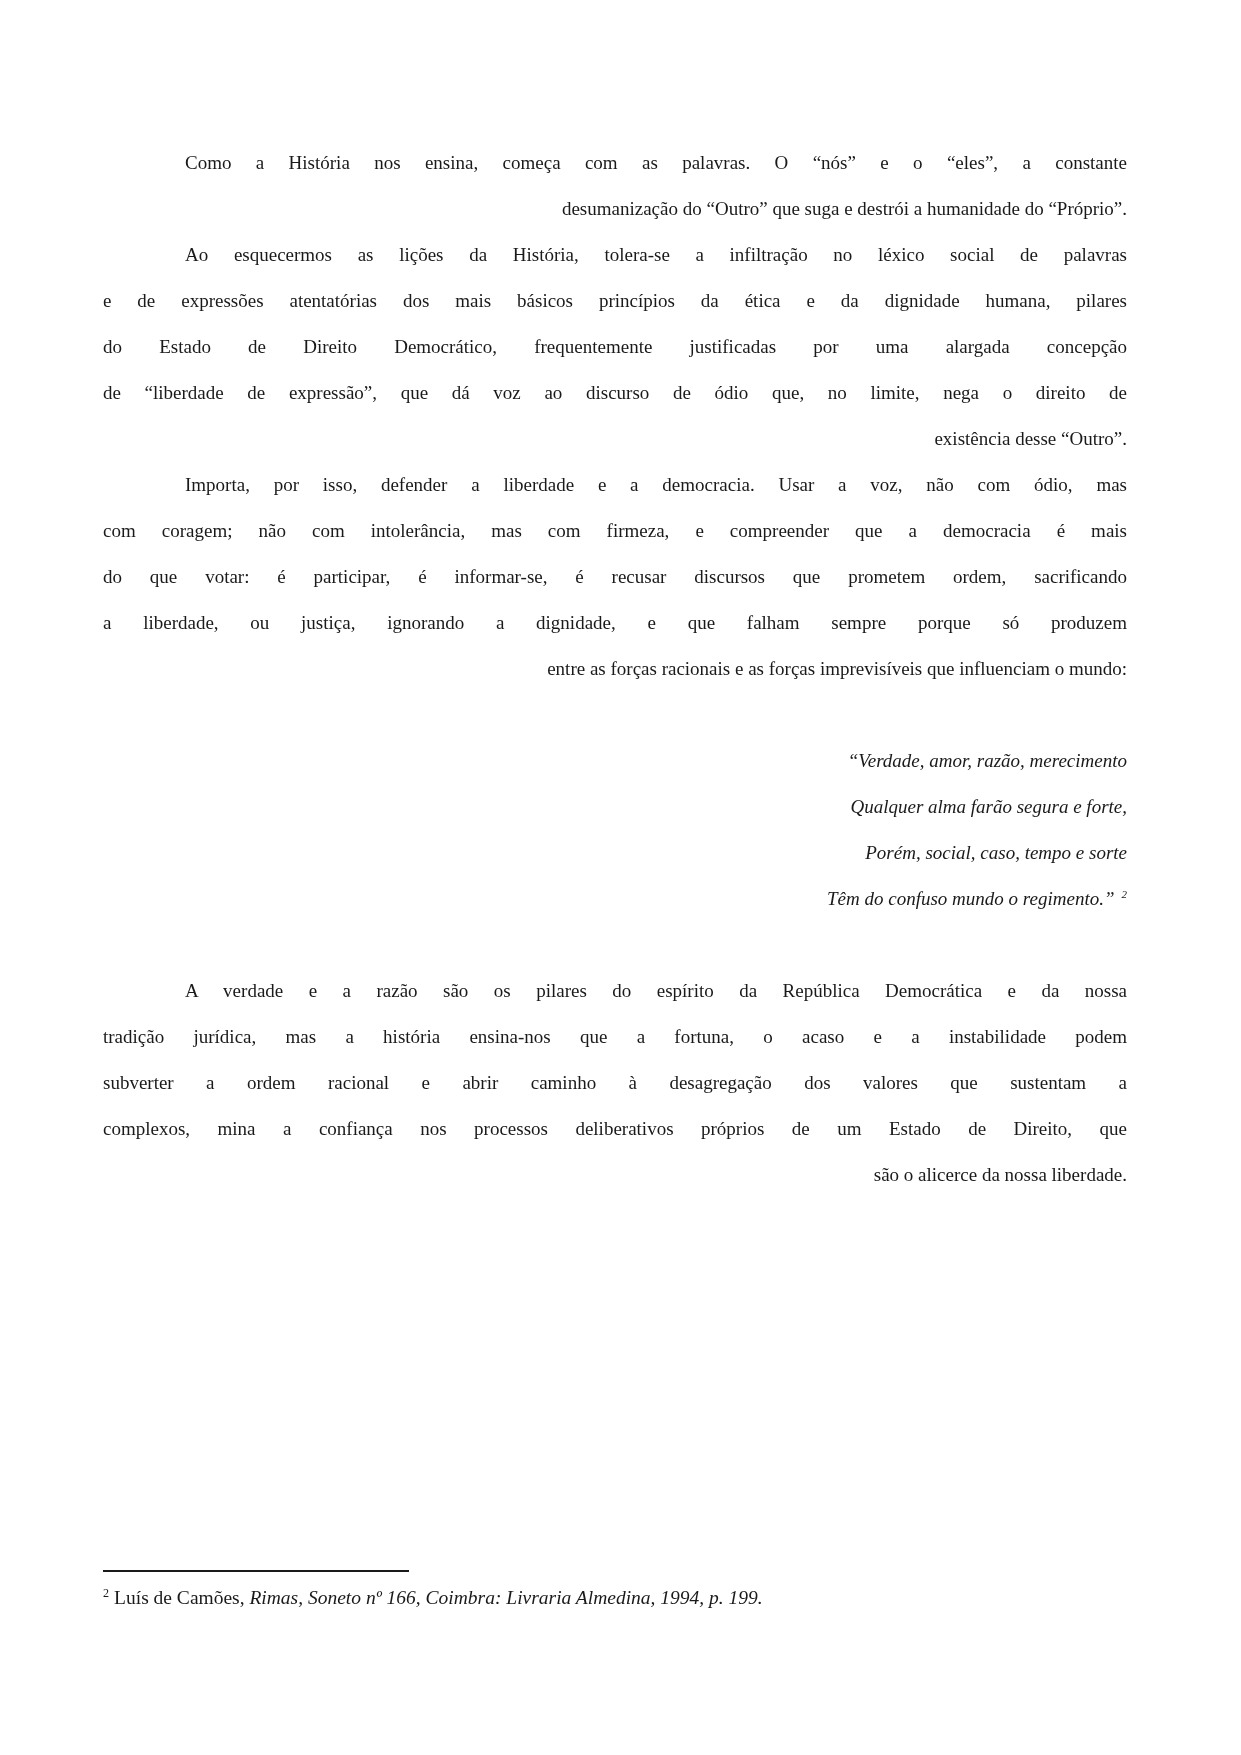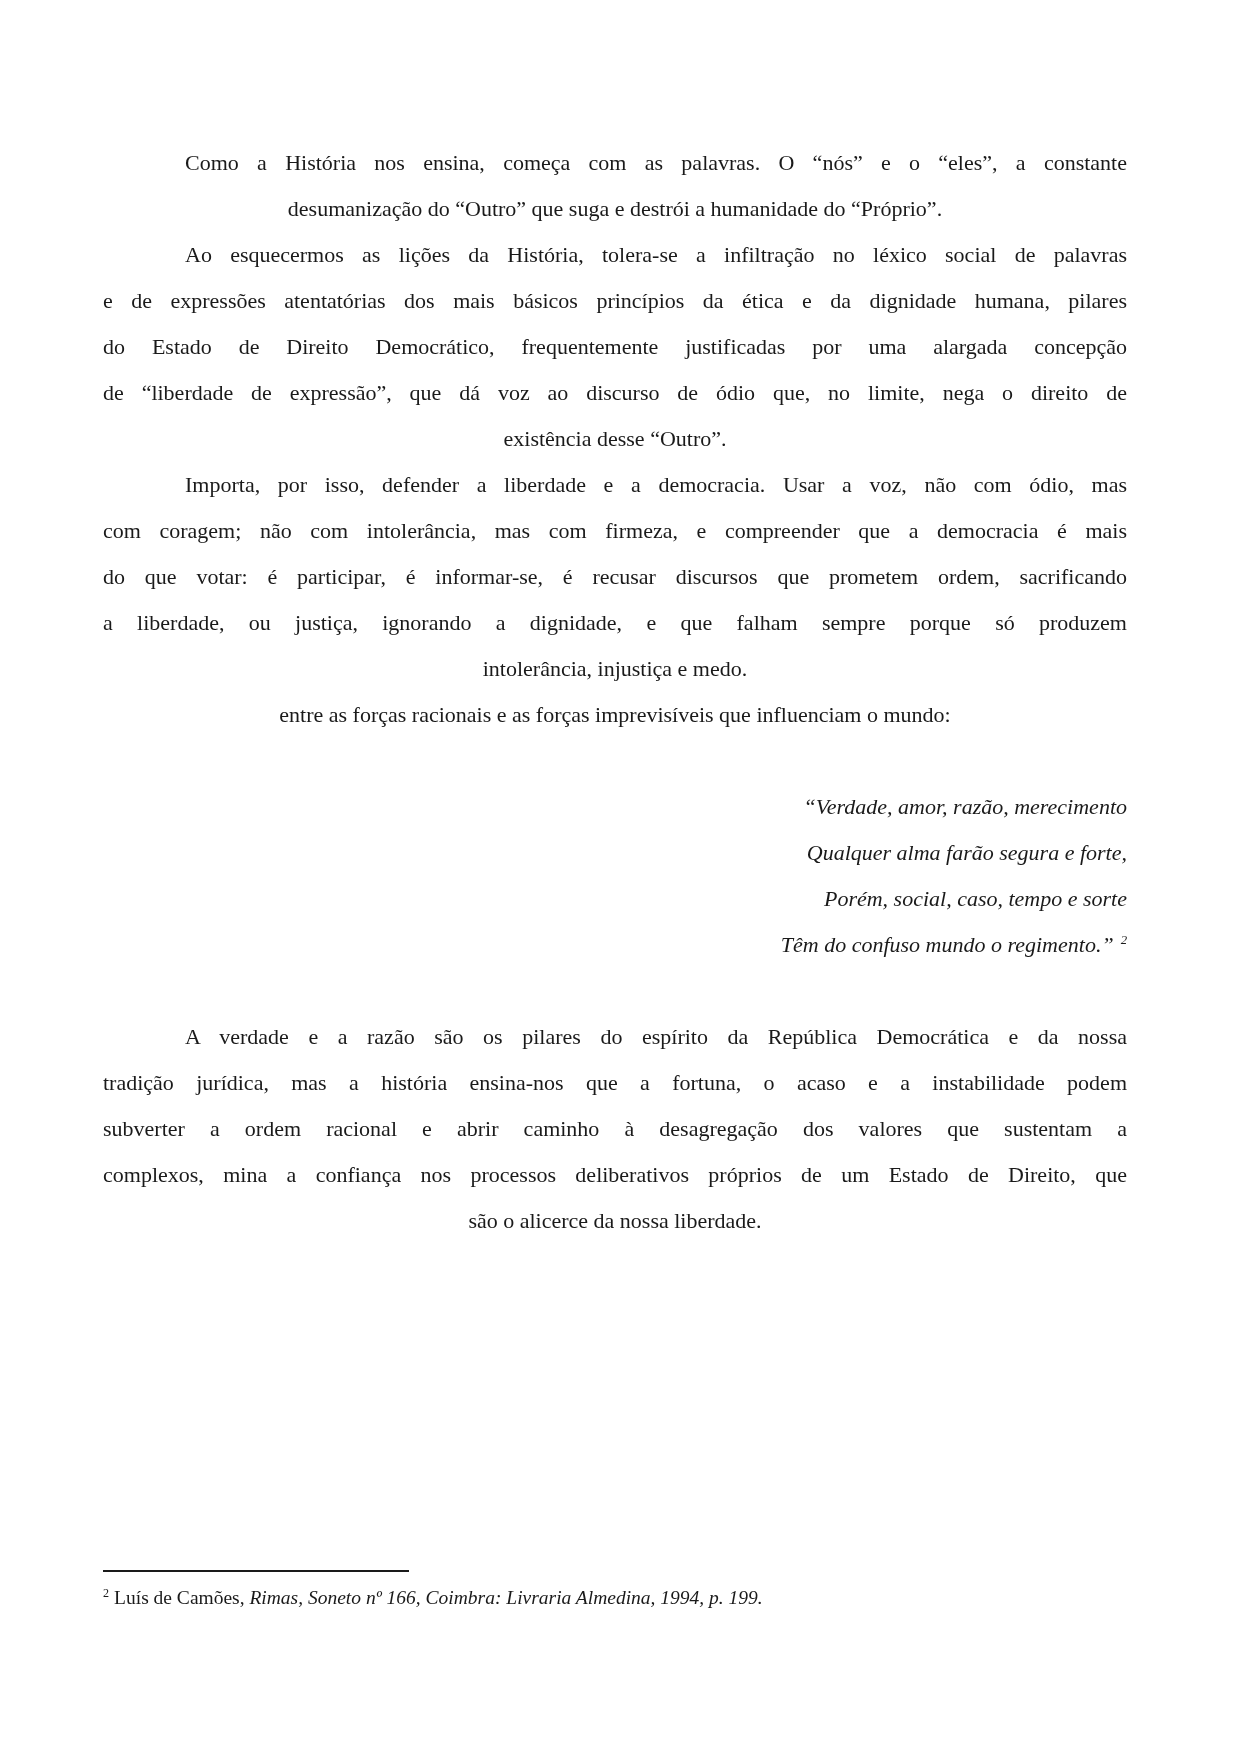--- a/index.html
+++ b/index.html
@@ -15,26 +15,26 @@
     margin: 0 auto;
     overflow: hidden;
     font-family: "Liberation Serif", serif;
     color: #1a1a1a;
   }
   .content {
     position: absolute;
     left: 103px;
     top: 140px;
     width: 1024px;
-    font-size: 22px;
+    font-size: 19px;
     line-height: 46px;
   }
   .para { margin: 0; }
   .ln {
-    text-align: center;
+    text-align: right;
     white-space: normal;
     hyphens: none;
   }
   .j {
     text-align: justify;
     text-align-last: justify;
     text-justify: inter-word;
   }
   .indent { text-indent: 82px; }
   .poem {
@@ -91,21 +91,20 @@
       <div class="ln j">do Estado de Direito Democrático, frequentemente justificadas por uma alargada concepção</div>
       <div class="ln j">de “liberdade de expressão”, que dá voz ao discurso de ódio que, no limite, nega o direito de</div>
       <div class="ln">existência desse “Outro”.</div>
     </div>
 
     <div class="para">
       <div class="ln j indent">Importa, por isso, defender a liberdade e a democracia. Usar a voz, não com ódio, mas</div>
       <div class="ln j">com coragem; não com intolerância, mas com firmeza, e compreender que a democracia é mais</div>
       <div class="ln j">do que votar: é participar, é informar-se, é recusar discursos que prometem ordem, sacrificando</div>
       <div class="ln j">a liberdade, ou justiça, ignorando a dignidade, e que falham sempre porque só produzem</div>
-      <div class="ln">intolerância, injustiça e medo.</div>
     </div>
 
     <div class="para">
       <div class="ln">entre as forças racionais e as forças imprevisíveis que influenciam o mundo:</div>
     </div>
 
     <div class="poem">
       <div class="ln">“Verdade, amor, razão, merecimento</div>
       <div class="ln">Qualquer alma farão segura e forte,</div>
       <div class="ln">Porém, social, caso, tempo e sorte</div>

